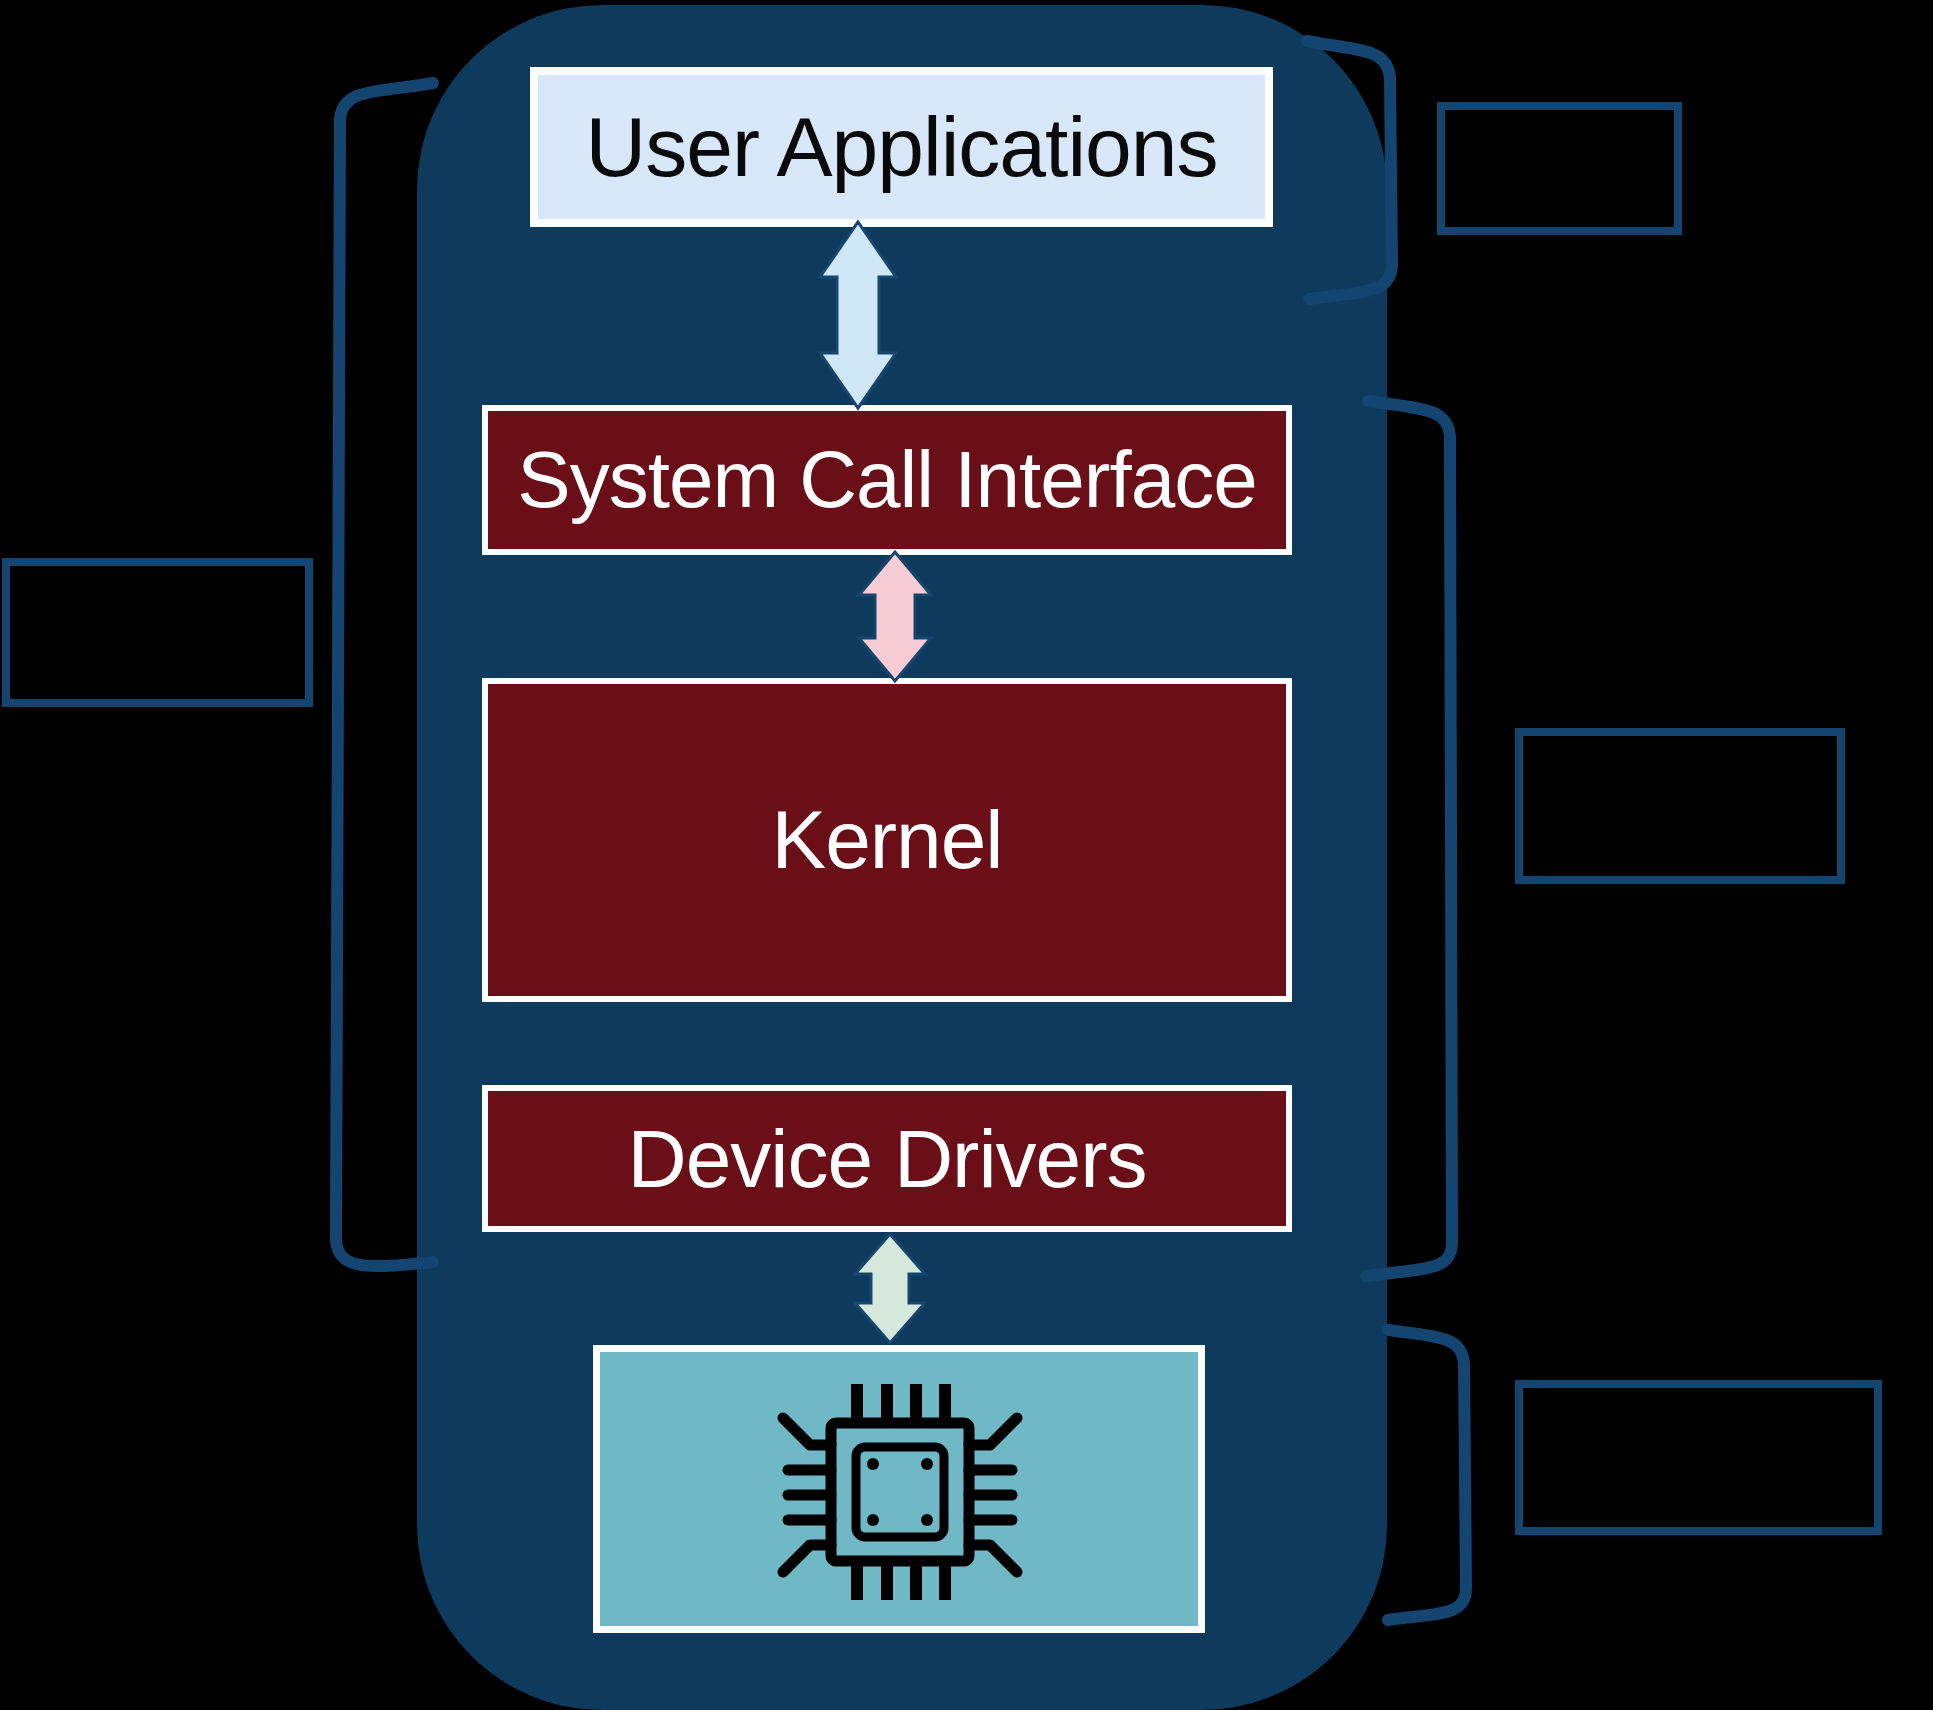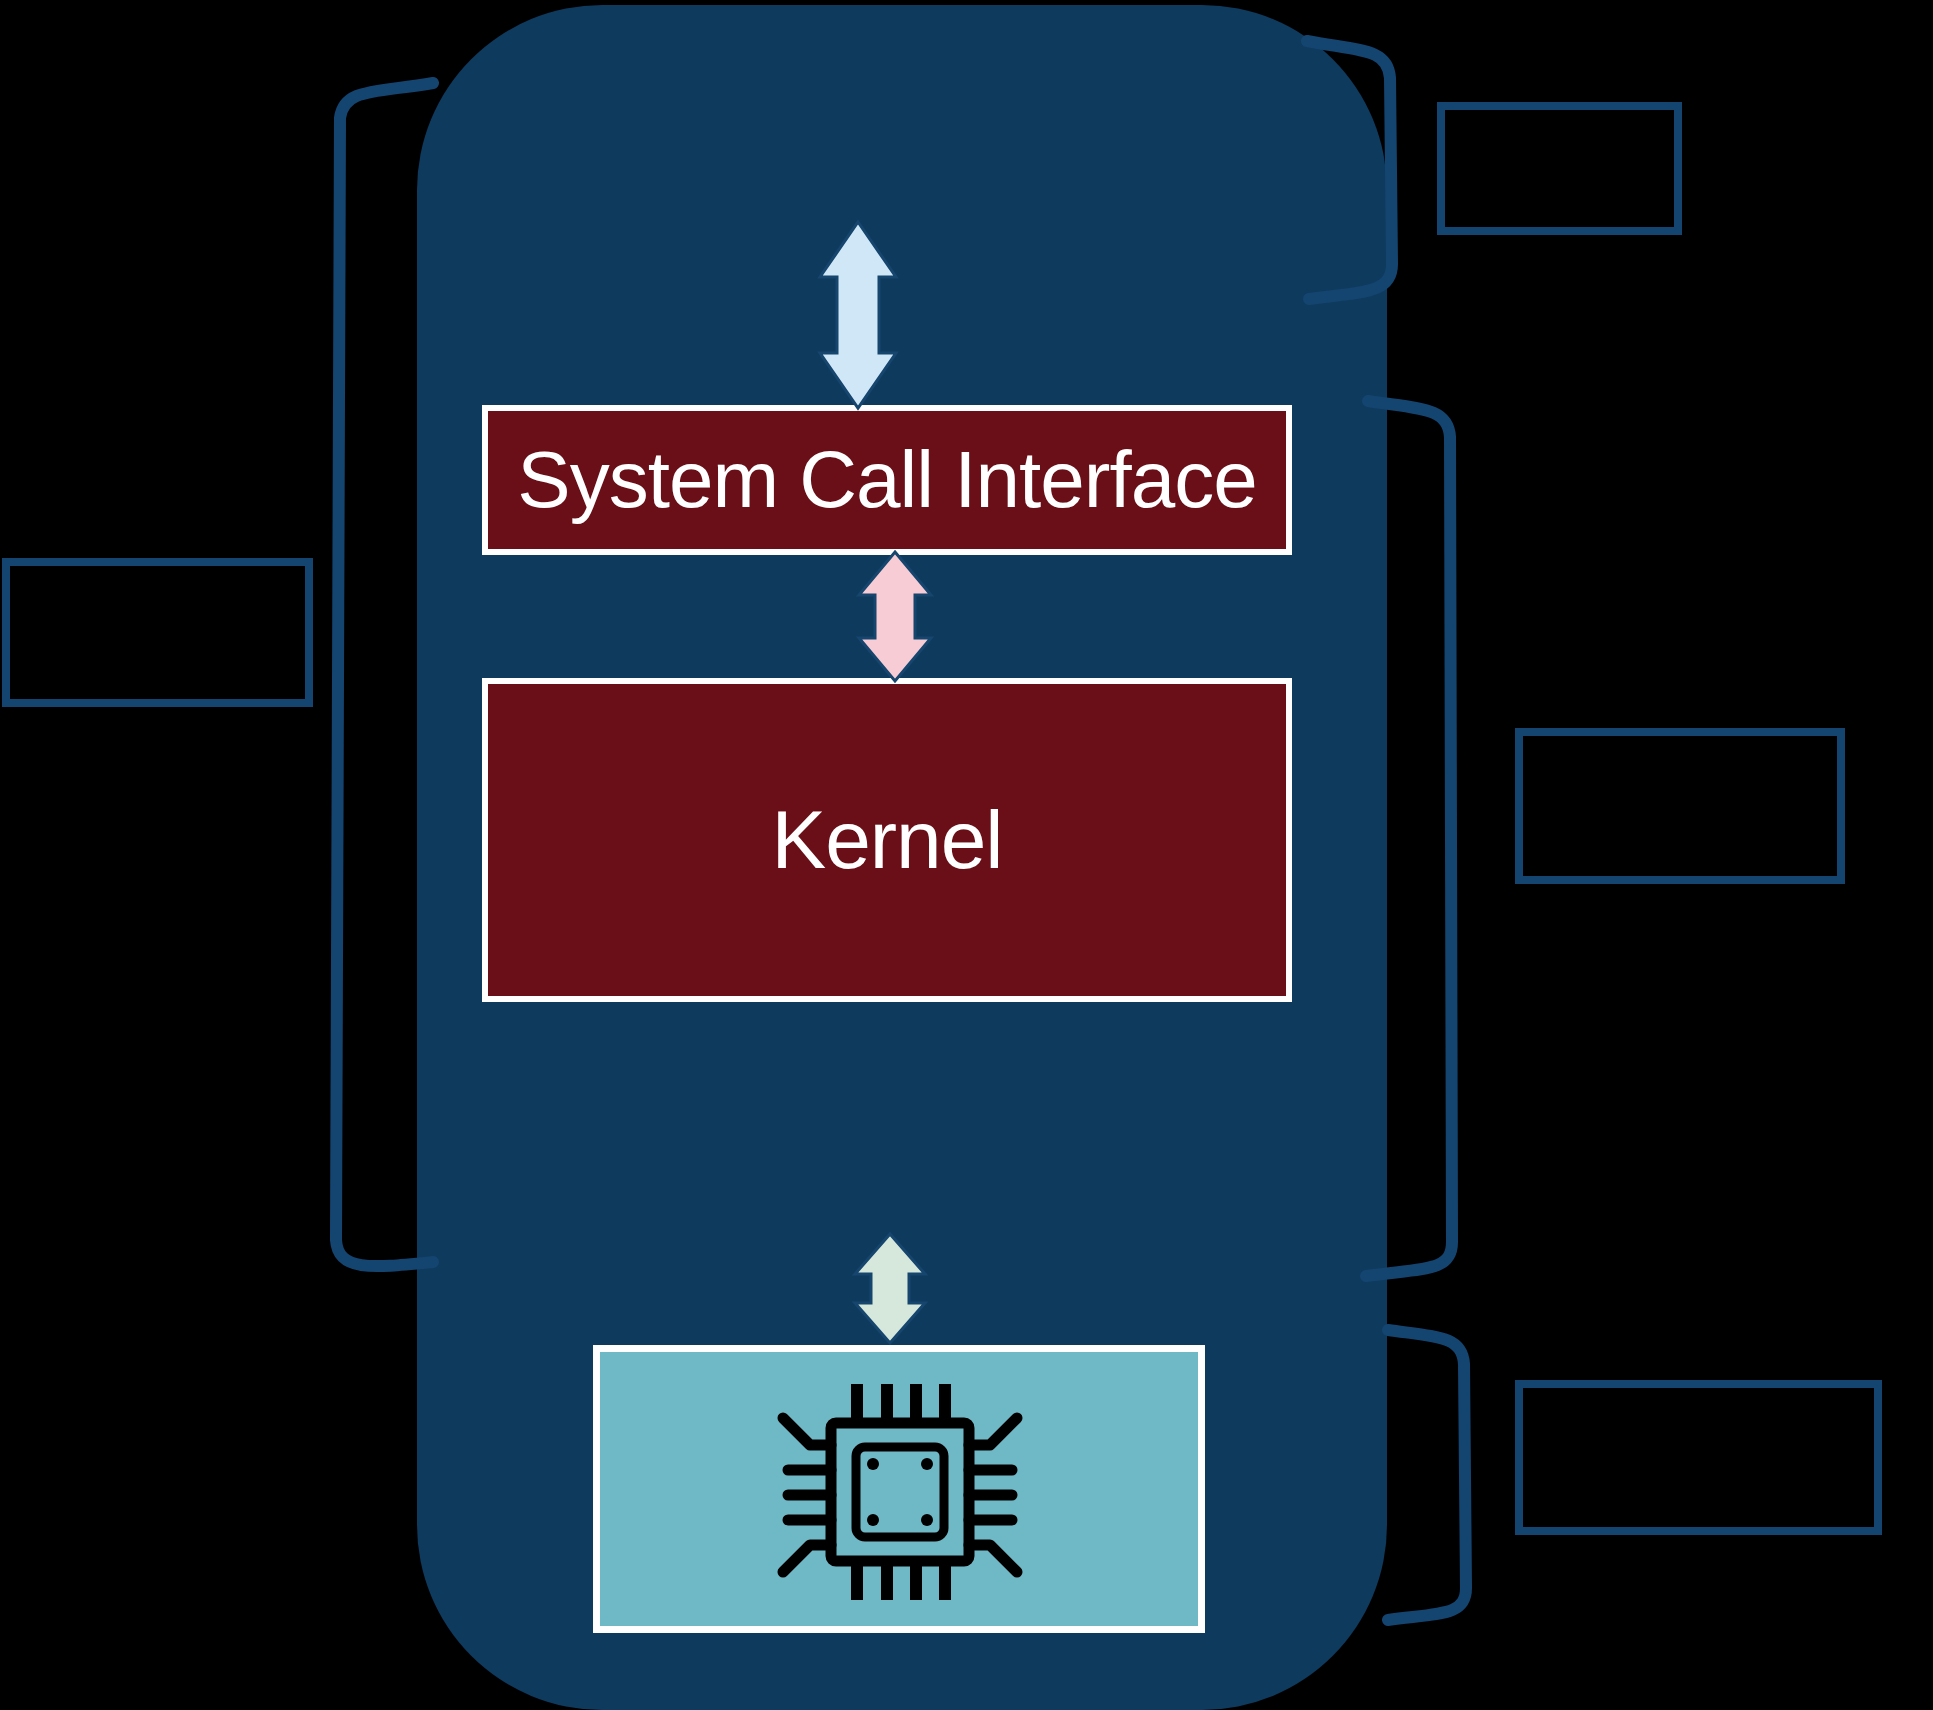--- a/index.html
+++ b/index.html
@@ -63,29 +63,35 @@
   }
   .chip-svg{position:absolute;left:750px;top:1367px;width:300px;height:250px;}
 </style>
 </head>
 <body>
 
 <div class="scene">
 
   <div class="panel"></div>
 
+  <div class="block block-userapps">
+    <span>User Applications</span>
+  </div>
 
   <div class="block block-sci">
     <span>System Call Interface</span>
   </div>
 
   <div class="block block-kernel">
     <span>Kernel</span>
   </div>
 
+  <div class="block block-drivers">
+    <span>Device Drivers</span>
+  </div>
 
   <div class="block block-hardware"></div>
 
   <svg class="chip-svg" viewBox="0 0 300 250" fill="none" stroke="#000000">
 
     <rect x="81" y="56" width="138" height="138" rx="5" stroke-width="11"></rect>
 
     <rect x="106" y="80" width="88" height="90" rx="9" stroke-width="9"></rect>
 
     <g fill="#000000" stroke="none">

